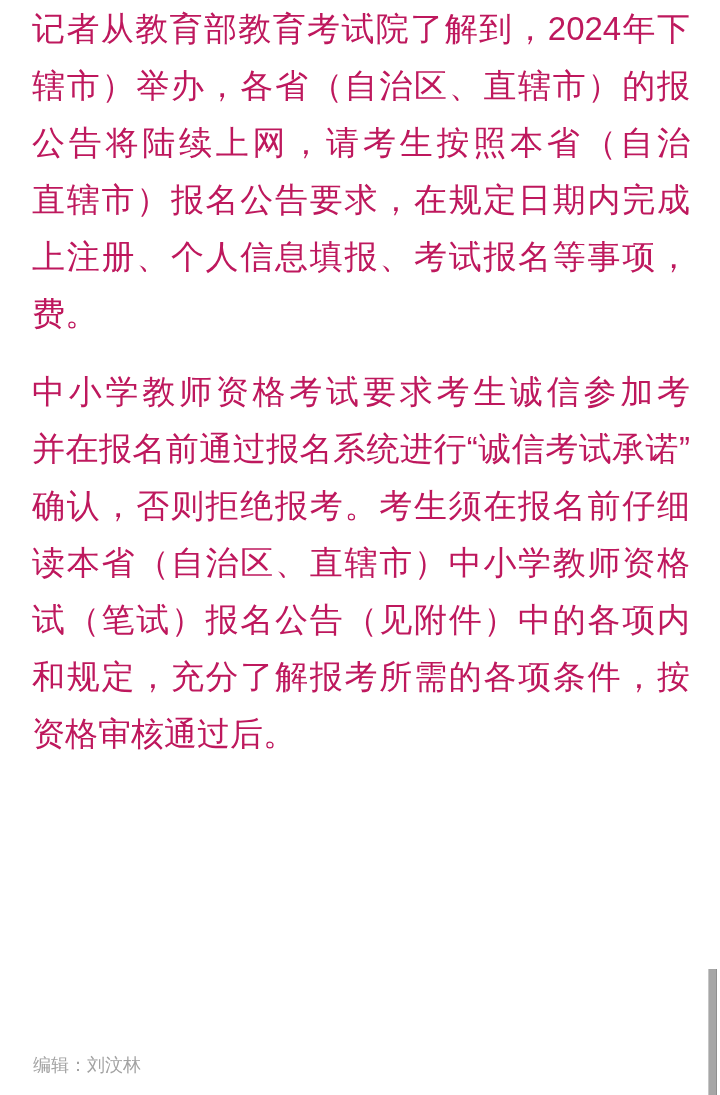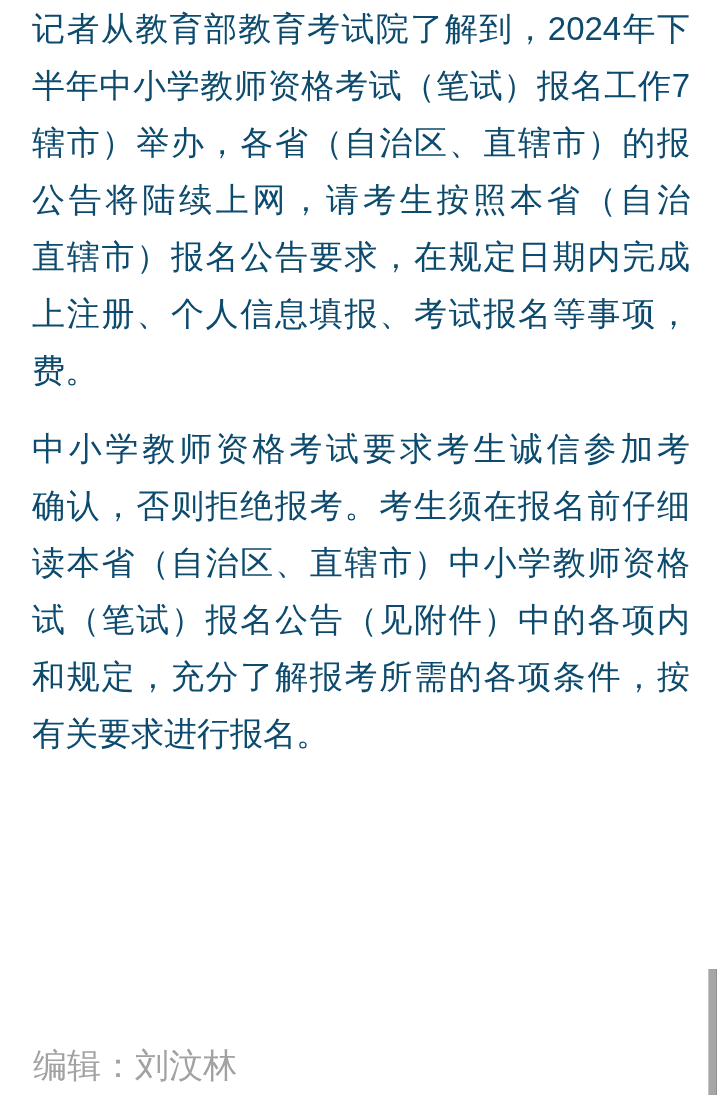--- a/index.html
+++ b/index.html
@@ -9,39 +9,39 @@
     background: #ffffff;
     overflow: hidden;
     position: relative;
     font-family: "Liberation Sans", sans-serif;
   }
   .article {
     position: absolute;
     left: 32px;
     top: 0;
     width: 658px;
-    color: #0c4a6e;
+    color: #be185d;
     font-size: 33px;
     line-height: 57px;
     font-weight: 400;
   }
   .para { margin: 0; }
   .para + .para { margin-top: 21px; }
   .line { height: 57px; overflow: hidden; white-space: nowrap; }
   .line.fill {
     white-space: normal;
     text-align: justify;
     text-align-last: justify;
   }
   .byline { margin-top: 18px; height: 57px; overflow: hidden; }
   .editor-footer {
     position: absolute;
     left: 33px;
     top: 1048px;
-    font-size: 34px;
+    font-size: 18px;
     line-height: 34px;
     color: #a2a2a2;
   }
   .scroll-thumb {
     position: absolute;
     top: 969px;
     right: 3px;
     width: 7px;
     height: 126px;
     background: #a6a6a6;
@@ -49,35 +49,35 @@
     border-right: 1px solid #8f8f8f;
   }
 </style>
 </head>
 <body>
 
 <div class="article">
 
   <div class="para">
     <div class="line fill">记者从教育部教育考试院了解到，2024年下</div>
-    <div class="line fill">半年中小学教师资格考试（笔试）报名工作7</div>
     <div class="line fill">辖市）举办，各省（自治区、直辖市）的报名</div>
     <div class="line fill">公告将陆续上网，请考生按照本省（自治区、</div>
     <div class="line fill">直辖市）报名公告要求，在规定日期内完成网</div>
     <div class="line fill">上注册、个人信息填报、考试报名等事项，待</div>
     <div class="line">费。</div>
   </div>
 
   <div class="para">
     <div class="line fill">中小学教师资格考试要求考生诚信参加考试，</div>
+    <div class="line fill">并在报名前通过报名系统进行“诚信考试承诺”</div>
     <div class="line fill">确认，否则拒绝报考。考生须在报名前仔细阅</div>
     <div class="line fill">读本省（自治区、直辖市）中小学教师资格考</div>
     <div class="line fill">试（笔试）报名公告（见附件）中的各项内容</div>
     <div class="line fill">和规定，充分了解报考所需的各项条件，按照</div>
-    <div class="line">有关要求进行报名。</div>
+    <div class="line">资格审核通过后。</div>
   </div>
 
 
 </div>
 
 <div class="editor-footer">编辑：刘汶林</div>
 
 <div class="scroll-thumb"></div>
 
 </body></html>

